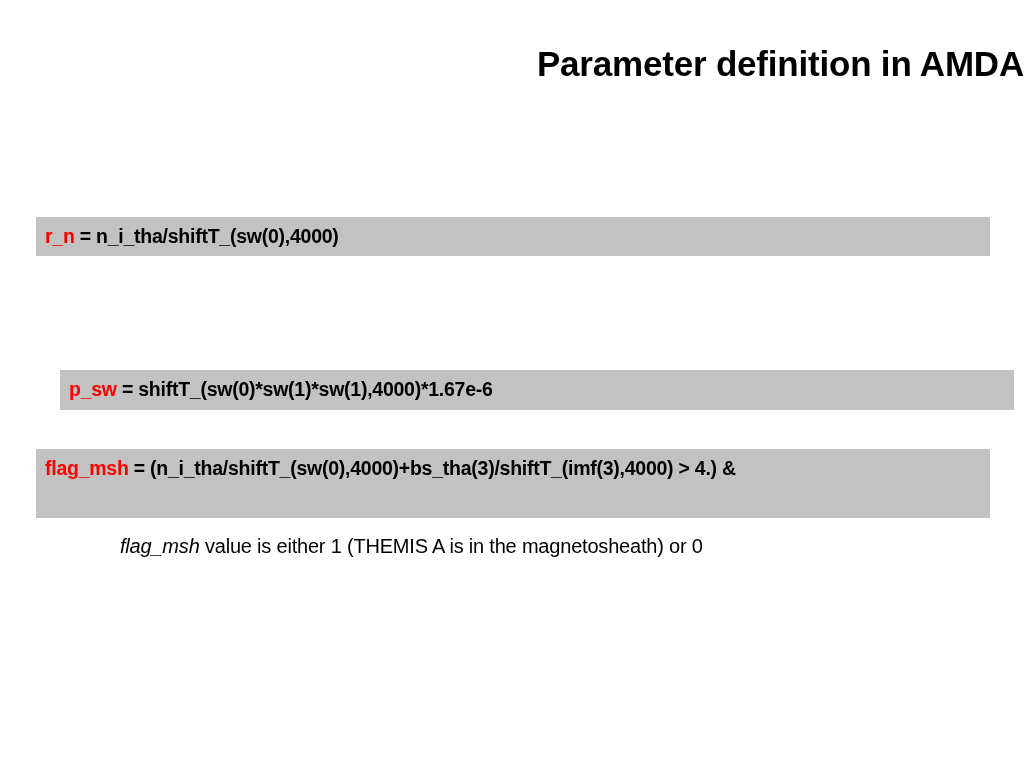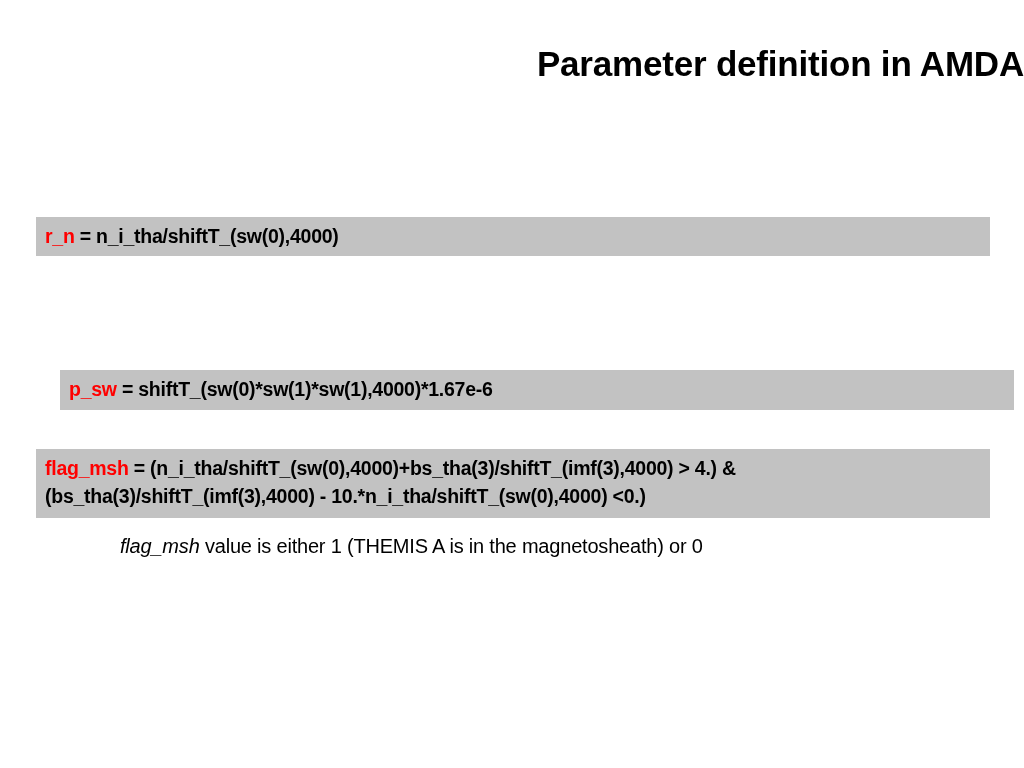--- a/index.html
+++ b/index.html
@@ -91,20 +91,20 @@
   <div class="param-box" id="box-r-n">
     <span class="pname">r_n</span><span class="pexpr"> = n_i_tha/shiftT_(sw(0),4000)</span>
   </div>
 
 
   <div class="param-box" id="box-p-sw">
     <span class="pname">p_sw</span><span class="pexpr"> = shiftT_(sw(0)*sw(1)*sw(1),4000)*1.67e-6</span>
   </div>
 
   <div class="param-box" id="box-flag">
-    <span class="pname">flag_msh</span><span class="pexpr"> = (n_i_tha/shiftT_(sw(0),4000)+bs_tha(3)/shiftT_(imf(3),4000) &gt; 4.) &amp;</span><br><span class="pexpr">(bs_tha(3)/shiftT_(imf(3),4000) - 10.*n_i_tha/shiftT_(sw(0),4000) &lt;0.)</span>
+    <span class="pname">flag_msh</span><span class="pexpr"> = (n_i_tha/shiftT_(sw(0),4000)+bs_tha(3)/shiftT_(imf(3),4000) &gt; 4.) &amp;</span><br>
   </div>
 
   <div class="caption">
     <span class="ital">flag_msh</span><span> value is either 1 (THEMIS A is in the magnetosheath) or 0</span>
   </div>
 
 </div>
 
 </body></html>

